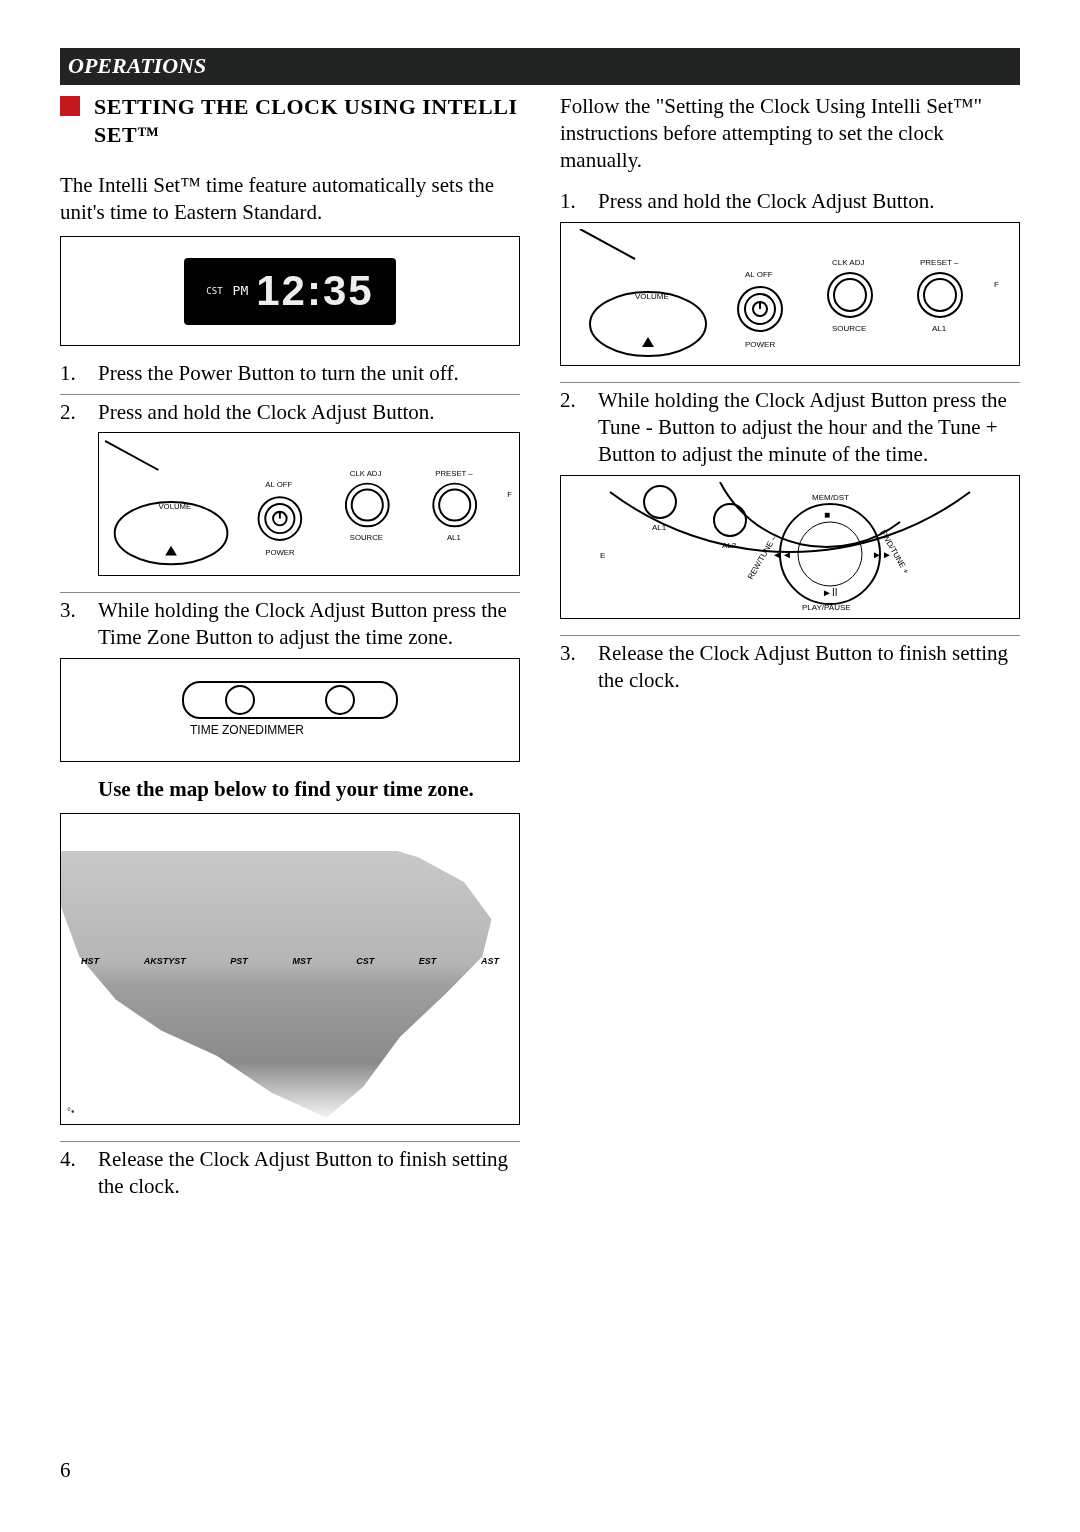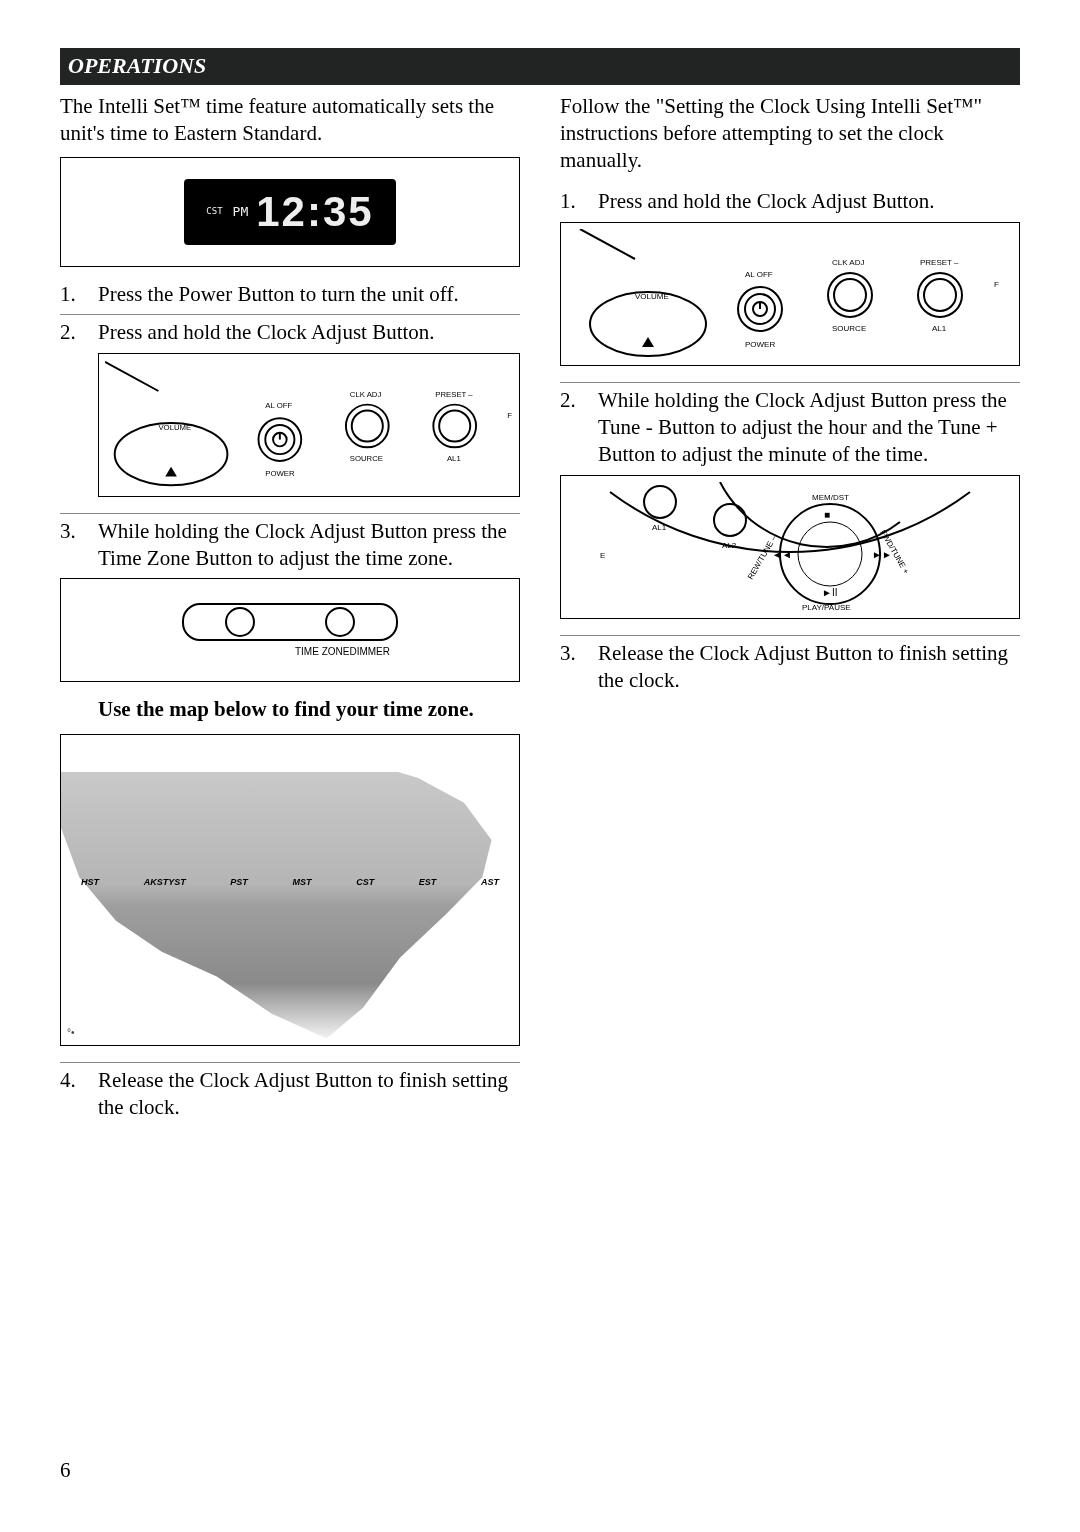--- a/index.html
+++ b/index.html
@@ -112,21 +112,21 @@
   .tz-btns {
     border: 2px solid #000; border-radius: 18px;
     width: 200px; height: 34px;
     display:flex; align-items:center; justify-content:space-around;
     padding: 0 6px;
   }
   .tz-knob {
     border: 2px solid #000; border-radius: 50%;
     width: 26px; height: 26px;
   }
-  .tz-row-labels { display:flex; justify-content:flex-end; width: 200px; font-size:10px; margin-top:4px;}
+  .tz-row-labels { display:flex; justify-content:flex-start; width: 200px; font-size:12px; margin-top:4px;}
   .fig-map {
     height: 310px;
     position: relative;
     font-family: Arial, sans-serif;
     padding:0;
   }
   .map-shape {
     position:absolute; inset:0;
     background: linear-gradient(180deg,#fff 0%, #fff 12%, #c9c9c9 12%, #b5b5b5 48%, #9f9f9f 55%, #8a8a8a 80%, #fff 100%);
     clip-path: polygon(0% 12%, 8% 8%, 20% 4%, 40% 2%, 60% 6%, 78% 14%, 88% 22%, 94% 34%, 92% 46%, 84% 58%, 74% 72%, 66% 88%, 58% 98%, 46% 90%, 34% 78%, 22% 70%, 12% 60%, 4% 46%, 0% 30%);
@@ -154,20 +154,24 @@
 </style>
 </head>
 <body>
 
 <div class="section-bar">OPERATIONS</div>
 
 <div class="cols">
 
   <div class="col">
 
+    <div class="heading-row">
+      <div class="red-sq"></div>
+      <div class="heading-text">SETTING THE CLOCK USING INTELLI SET™</div>
+    </div>
 
     <p class="para">The Intelli Set™ time feature automatically sets the unit's time to Eastern Standard.</p>
 
     <div class="fig fig-clock">
       <div class="clock-disp">
         <span class="clock-tz">CST</span>
         <span class="clock-ampm">PM</span>
         <span class="clock-time">12:35</span>
       </div>
     </div>

